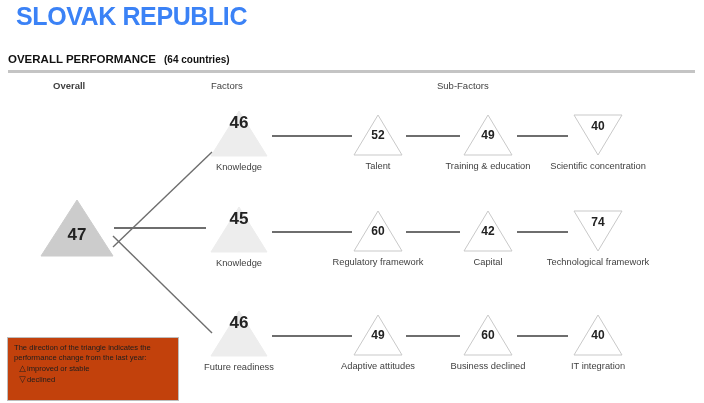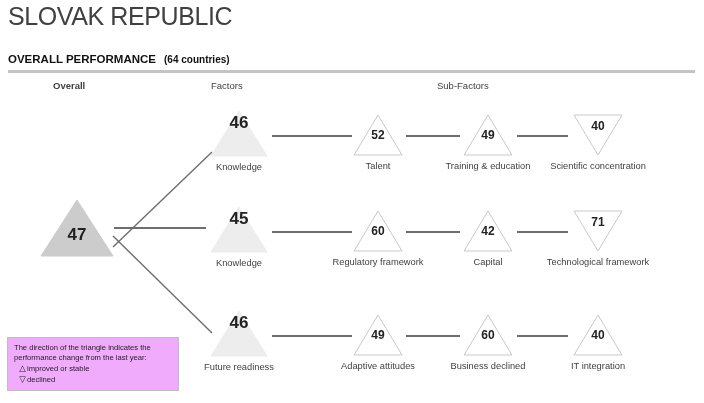--- a/index.html
+++ b/index.html
@@ -11,25 +11,25 @@
     width: 704px; height: 403px;
     position: relative;
     font-family: "Liberation Sans", sans-serif;
     color: #3f3f3f;
     overflow: hidden;
   }
 
   
   #country-title {
     position: absolute;
-    left: 8px; top: 2px;
+    left: 16px; top: 2px;
     font-size: 25px;
-    font-weight: normal;
+    font-weight: bold;
     letter-spacing: -0.4px;
-    color: #404040;
+    color: #3b82f6;
     font-family: "Liberation Sans", sans-serif;
   }
   #section-heading {
     position: absolute;
     left: 8px; top: 53px;
     font-size: 11.5px;
     font-weight: bold;
     color: #111111;
     white-space: nowrap;
   }
@@ -115,23 +115,23 @@
   
   .node-sub { width: 52px; }
   .node-sub .tri-value { top: 15px; font-size: 12px; }
   .node-sub .tri-value.down { top: 6px; }
   .node-sub .node-label { top: 48px; }
 
   
   #legend-box {
     position: absolute;
     left: 7px; top: 337px;
-    width: 172px; height: 54px;
+    width: 172px; height: 64px;
     border: 1px solid #bdbdbd;
-    background: #f0abfc;
+    background: #c2410c;
     padding: 5px 6px 0 6px;
     font-size: 7.6px;
     line-height: 1.32;
     color: #1d1d1d;
   }
   #legend-box .legend-line { white-space: nowrap; }
   #legend-box .legend-item {
     white-space: nowrap;
     padding-left: 4px;
   }
@@ -263,21 +263,21 @@
     <div class="tri-value">42</div>
   </div>
   <div class="node-label">Capital</div>
 </div>
 
 <div class="node node-sub" style="left:572px; top:209px;">
   <div class="tri-wrap" style="width:52px;height:44px;">
     <svg width="52" height="44" viewBox="0 0 52 44">
       <polygon points="2,2 50,2 26,42" fill="#ffffff" stroke="#c9c9c9" stroke-width="1"></polygon>
     </svg>
-    <div class="tri-value down">71</div>
+    <div class="tri-value down">74</div>
   </div>
   <div class="node-label">Technological framework</div>
 </div>
 
 <div class="node node-sub" style="left:352px; top:313px;">
   <div class="tri-wrap" style="width:52px;height:44px;">
     <svg width="52" height="44" viewBox="0 0 52 44">
       <polygon points="26,2 50,42 2,42" fill="#ffffff" stroke="#c9c9c9" stroke-width="1"></polygon>
     </svg>
     <div class="tri-value">49</div>

